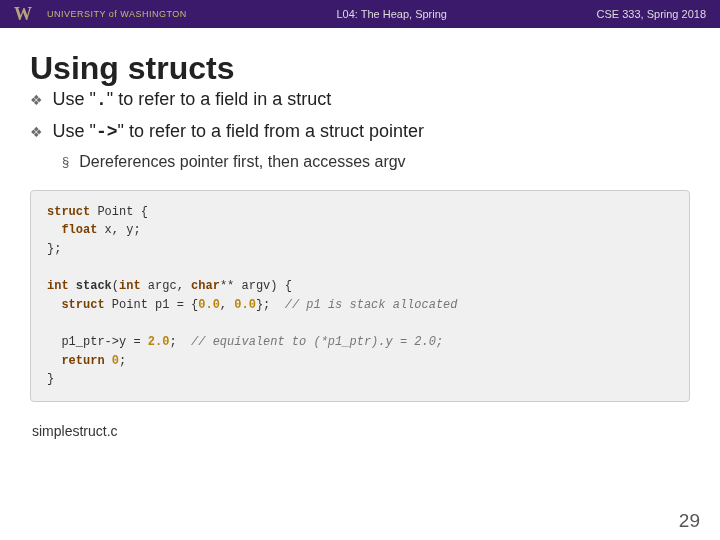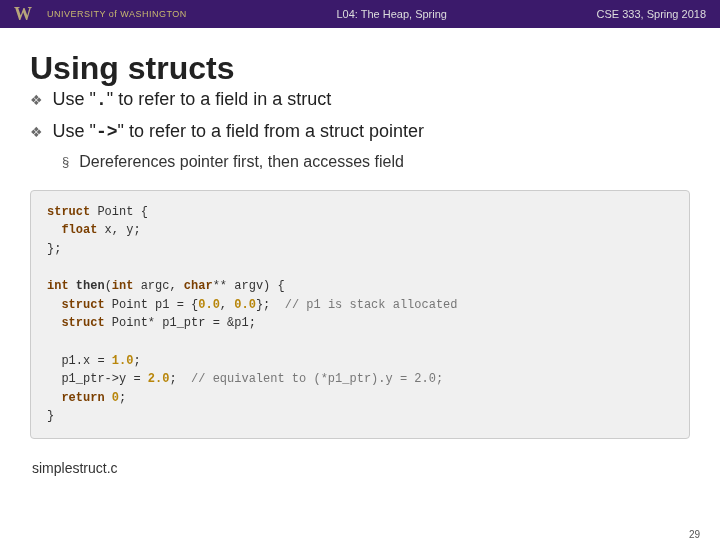--- a/index.html
+++ b/index.html
@@ -124,35 +124,35 @@
       padding: 12px 16px;
       font-family: 'Courier New', Courier, monospace;
       font-size: 12px;
       line-height: 1.55;
       color: #333;
       margin-bottom: 21px;
     }
 
     .code-keyword { color: #7b3f00; font-weight: bold; }
     .code-number { color: #b8860b; font-weight: bold; }
-    .code-comment { color: #777; }
+    .code-comment { color: #777; font-style: italic; }
     .code-bold { font-weight: bold; }
 
     #code-filename {
       font-size: 14px;
       color: #333;
       margin-top: 11px;
       margin-left: 2px;
     }
 
     #slide-number {
       position: absolute;
-      bottom: 0;
+      bottom: 8px;
       right: 20px;
-      font-size: 10px;
+      font-size: 19px;
       color: #555;
     }
   </style>
 </head>
 <body>
 
 <div id="header">
   <div id="header-left">
     <div id="uw-logo">
       <span class="uw-w">W</span>
@@ -177,34 +177,32 @@
 
     <div class="bullet-item">
       <span class="bullet-diamond">❖</span>
       <span>
         Use "<span class="code-inline">-&gt;</span>" to refer to a field from a struct pointer
       </span>
     </div>
 
     <div class="sub-bullet">
       <span class="sub-bullet-marker">§</span>
-      <span>Dereferences pointer first, then accesses field</span>
+      <span>Dereferences pointer first, then accesses argv</span>
     </div>
   </div>
 
   <div id="code-block">
     <div><span class="code-keyword">struct</span> Point {</div>
     <div>&nbsp;&nbsp;<span class="code-keyword">float</span> x, y;</div>
     <div>};</div>
     <div>&nbsp;</div>
-    <div><span class="code-keyword">int</span> <span class="code-bold">then</span>(<span class="code-keyword">int</span> argc, <span class="code-keyword">char</span>** argv) {</div>
+    <div><span class="code-keyword">int</span> <span class="code-bold">stack</span>(<span class="code-keyword">int</span> argc, <span class="code-keyword">char</span>** argv) {</div>
     <div>&nbsp;&nbsp;<span class="code-keyword">struct</span> Point p1 = {<span class="code-number">0.0</span>, <span class="code-number">0.0</span>};&nbsp;&nbsp;<span class="code-comment">// p1 is stack allocated</span></div>
-    <div>&nbsp;&nbsp;<span class="code-keyword">struct</span> Point* p1_ptr = &amp;p1;</div>
     <div>&nbsp;</div>
-    <div>&nbsp;&nbsp;p1.x = <span class="code-number">1.0</span>;</div>
     <div>&nbsp;&nbsp;p1_ptr-&gt;y = <span class="code-number">2.0</span>;&nbsp;&nbsp;<span class="code-comment">// equivalent to (*p1_ptr).y = 2.0;</span></div>
     <div>&nbsp;&nbsp;<span class="code-keyword">return</span> <span class="code-number">0</span>;</div>
     <div>}</div>
   </div>
 
   <div id="code-filename">simplestruct.c</div>
 </div>
 
 <div id="slide-number">29</div>
 

